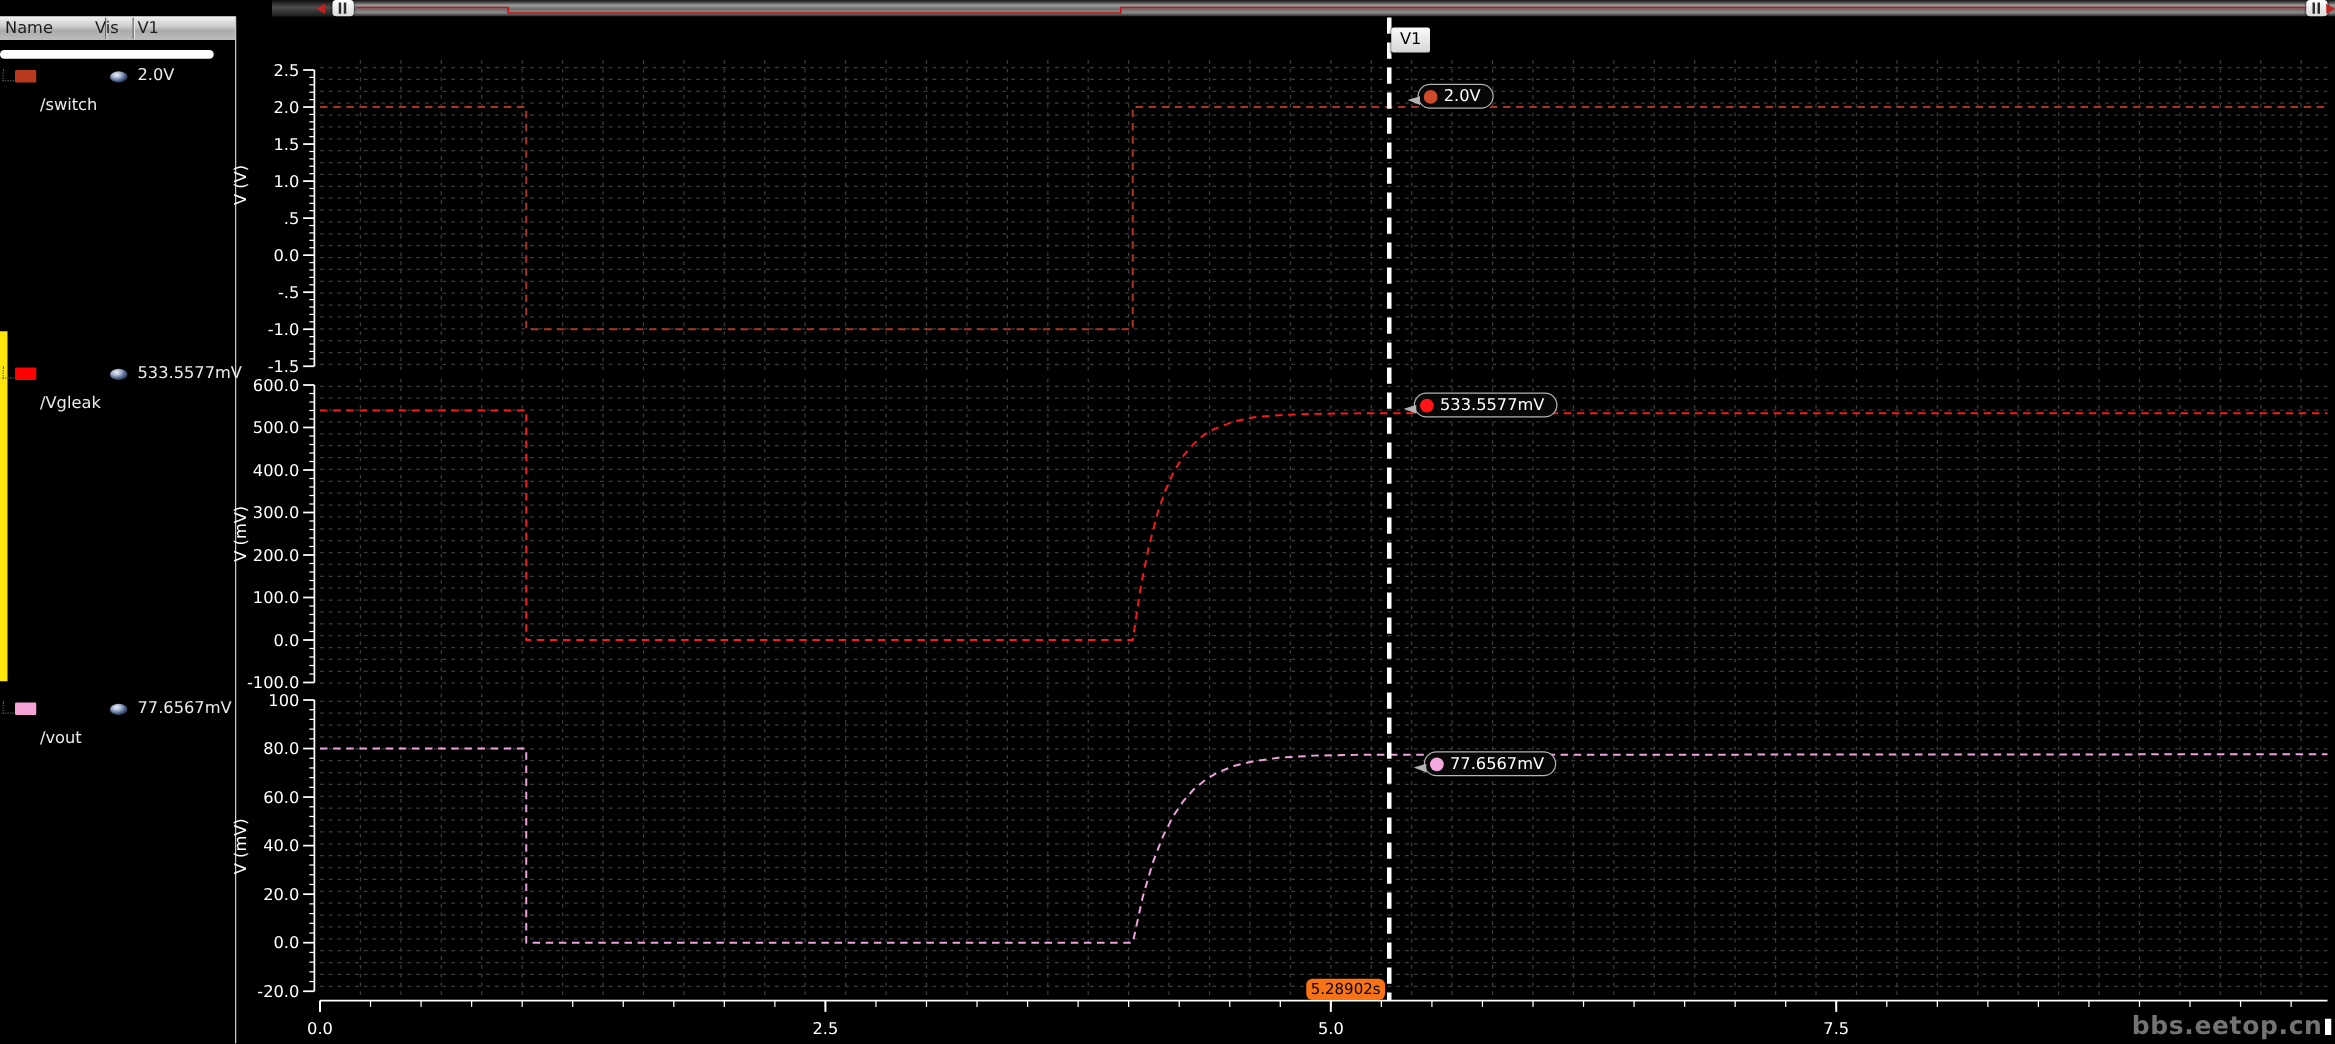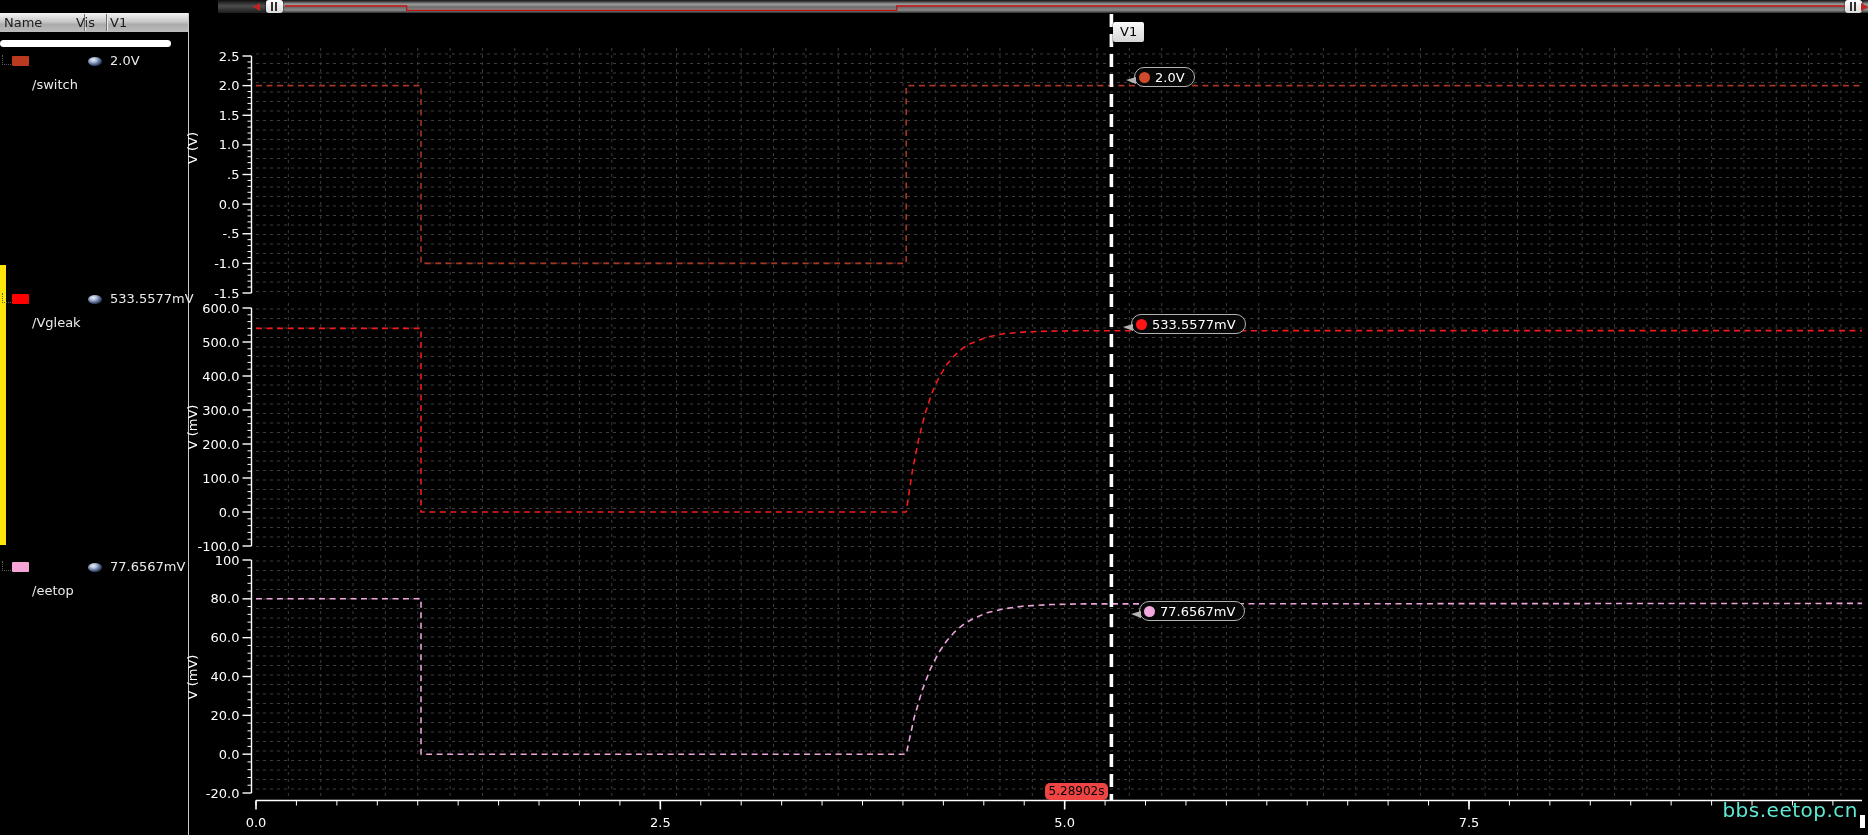--- a/index.html
+++ b/index.html
@@ -35,30 +35,30 @@
   .sig-row .sig-name{position:absolute;left:32px;top:0;margin-top:24px;}
   .sig-row .eye{position:absolute;left:88px;top:4px;width:14px;height:9px;border-radius:50%;
     background:radial-gradient(ellipse at 38% 32%,#eef2f8 0%,#a9b8d2 28%,#51648c 55%,#1e2740 80%,#0a0d16 100%);}
   .sig-row .sig-value{position:absolute;left:110px;top:0;}
   .select-bar{position:absolute;left:0;top:265px;width:6px;height:280px;background:#ffe60a;}
 
   
   .cursor-flag{position:absolute;left:1113px;top:22px;padding:2px 7px 3px 7px;
     background:linear-gradient(180deg,#fbfbfb,#d6d6d6);color:#000;font-size:13px;border-radius:2px;
     box-shadow:0 1px 2px #000;}
-  .cursor-time{position:absolute;left:1045px;top:783px;width:63px;height:17px;background:#ef4444;
+  .cursor-time{position:absolute;left:1045px;top:783px;width:63px;height:17px;background:#f97316;
     color:#000;font-size:12px;line-height:17px;text-align:center;border-radius:5px;}
   .callout{position:absolute;height:18px;display:inline-flex;align-items:center;gap:5px;
     background:#070707;border:1.5px solid #b3b3b3;border-radius:10px;padding:0 9px 0 4px;
     color:#fff;font-size:13px;white-space:nowrap;}
   .callout .dot{width:11px;height:11px;border-radius:50%;display:inline-block;}
   .callout:before{content:"";position:absolute;left:-9px;top:9px;width:0;height:0;
     border-top:3px solid transparent;border-bottom:4px solid transparent;border-right:10px solid #b3b3b3;}
 
-  .watermark{position:absolute;right:10px;bottom:13px;color:#5eead4;font-size:20px;font-weight:normal;
+  .watermark{position:absolute;right:10px;bottom:3px;color:#737373;font-size:20px;font-weight:bold;
     letter-spacing:0.5px;}
   .corner-mark{position:absolute;left:1860px;top:815px;width:5px;height:13px;background:#fff;}
   svg.plot{position:absolute;left:0;top:0;pointer-events:none;}
 </style>
 </head>
 <body>
 
 <div class="app">
 
   <div class="strip-track"></div>
@@ -95,21 +95,21 @@
   <div class="sig-row" style="top:291px">
     <span class="tree-stub"></span>
     <span class="swatch" style="background-color: rgb(255, 0, 0);"></span>
     <span class="sig-name">/Vgleak</span>
     <span class="eye"></span>
     <span class="sig-value">533.5577mV</span>
   </div>
   <div class="sig-row" style="top:559px">
     <span class="tree-stub"></span>
     <span class="swatch" style="background-color: rgb(246, 163, 215);"></span>
-    <span class="sig-name">/eetop</span>
+    <span class="sig-name">/vout</span>
     <span class="eye"></span>
     <span class="sig-value">77.6567mV</span>
   </div>
 
   <svg class="plot" id="plot-svg" width="1868" height="835">
       <line x1="288.3464249748238" y1="48" x2="288.3464249748238" y2="298" stroke="#3d3d3d" stroke-width="1" stroke-dasharray="3 4"></line>
       <line x1="320.69284994964755" y1="48" x2="320.69284994964755" y2="298" stroke="#3d3d3d" stroke-width="1" stroke-dasharray="3 4"></line>
       <line x1="353.03927492447133" y1="48" x2="353.03927492447133" y2="298" stroke="#3d3d3d" stroke-width="1" stroke-dasharray="3 4"></line>
       <line x1="385.3856998992951" y1="48" x2="385.3856998992951" y2="298" stroke="#3d3d3d" stroke-width="1" stroke-dasharray="3 4"></line>
       <line x1="417.7321248741188" y1="48" x2="417.7321248741188" y2="298" stroke="#3d3d3d" stroke-width="1" stroke-dasharray="3 4"></line>

